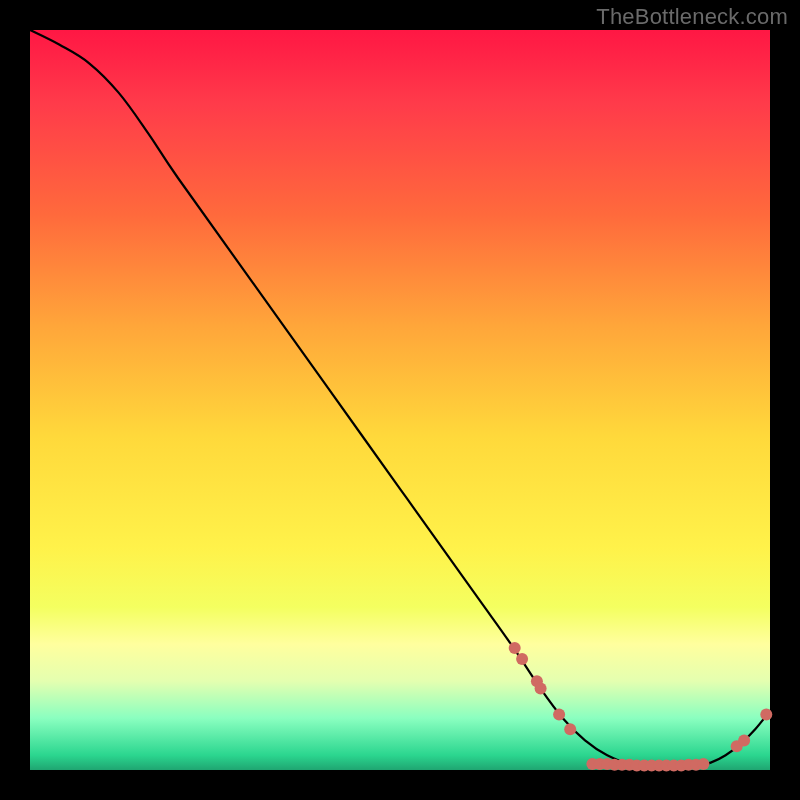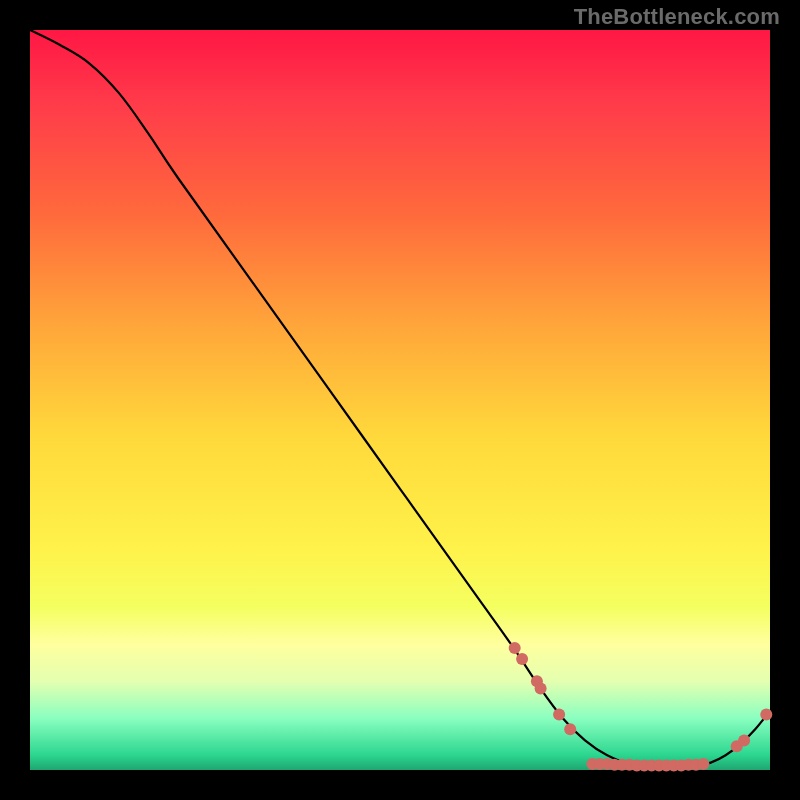--- a/index.html
+++ b/index.html
@@ -29,25 +29,25 @@
       #ffff9e 83%,
       #e4ffb0 88%,
       #8affc0 93%,
       #2bd68f 98%,
       #1fa571 100%
     );
   }
   .watermark {
     position: absolute;
     top: 4px;
-    right: 20px;
+    right: 12px;
     color: #6a6a6a;
     font-size: 22px;
     letter-spacing: 0.2px;
-    font-weight: 700;
+    font-weight: 400;
     user-select: none;
   }
   svg.plot {
     position: absolute;
     left: 30px;
     top: 30px;
     width: 740px;
     height: 740px;
     overflow: visible;
   }

